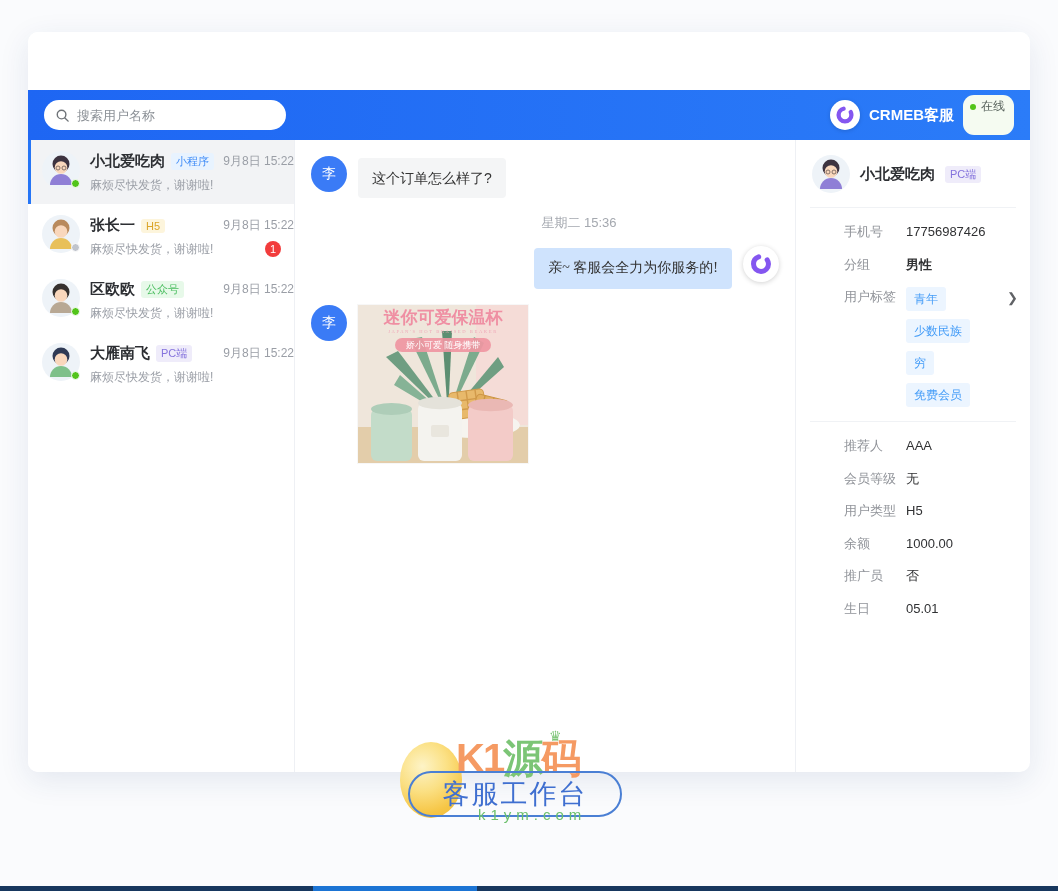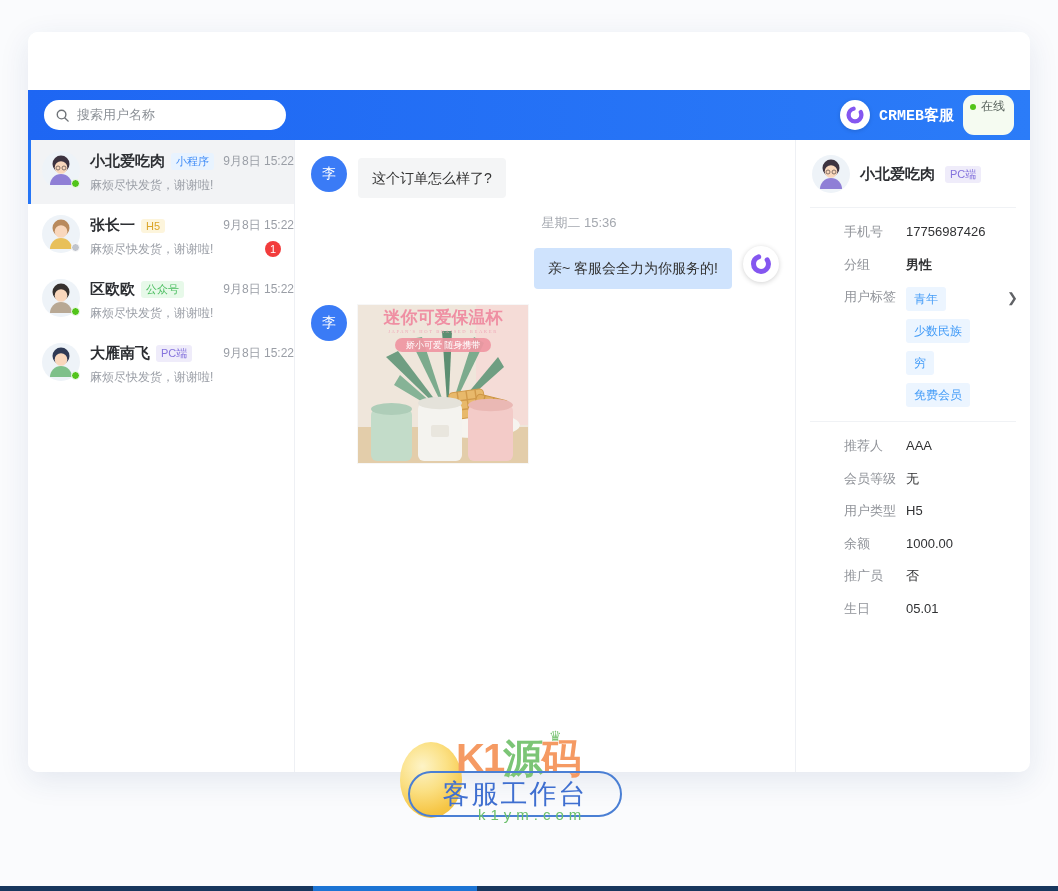--- a/index.html
+++ b/index.html
@@ -17,21 +17,20 @@
     background:#fff; border-radius:10px;
     box-shadow:0 8px 30px rgba(30,60,120,.10);
     overflow:hidden;
   }
   .card-top { height:58px; background:#fff; }
   
   .app-header {
     height:50px; background:linear-gradient(90deg,#1e66f3,#2b7cf8);
     display:flex; align-items:center; justify-content:space-between;
     padding:0 16px;
-    font-family:Liberation Mono, monospace;
   }
   .search-box {
     width:242px; height:30px; background:#fff; border-radius:16px;
     display:flex; align-items:center; padding:0 11px; gap:7px;
   }
   .search-box svg { flex:0 0 auto; }
   .search-box input {
     border:none; outline:none; flex:1; font-size:13px; color:#333;
     font-family:inherit; background:transparent;
   }
@@ -74,21 +73,21 @@
   .c-time { position:absolute; right:0; top:13px; font-size:12px; color:#9a9ea6; }
   .unread {
     position:absolute; right:13px; top:37px; width:16px; height:16px;
     background:#f23c3c; color:#fff; border-radius:50%;
     font-size:11px; display:flex; align-items:center; justify-content:center;
   }
   
   .chat { flex:1; border-right:1px solid #eef0f4; display:flex; flex-direction:column; min-width:0; }
   .chat-scroll { flex:1; padding:16px 16px 0 16px; overflow:hidden; }
   .msg { display:flex; gap:11px; margin-bottom:16px; align-items:flex-start; }
-  .msg.right { flex-direction:row-reverse; }
+  .msg.right { flex-direction:row-reverse;font-family:Liberation Serif, serif; }
   .avatar-li {
     width:36px; height:36px; border-radius:50%; background:#3a7bf6; color:#fff;
     font-size:14px; display:flex; align-items:center; justify-content:center; flex:0 0 auto;
   }
   .avatar-crmeb {
     width:36px; height:36px; border-radius:50%; background:#fff; flex:0 0 auto;
     display:flex; align-items:center; justify-content:center;
     box-shadow:0 1px 5px rgba(0,0,0,.18);
   }
   .bubble { max-width:330px; padding:10px 14px; border-radius:4px; font-size:14px; line-height:1.45; margin-top:2px; }

